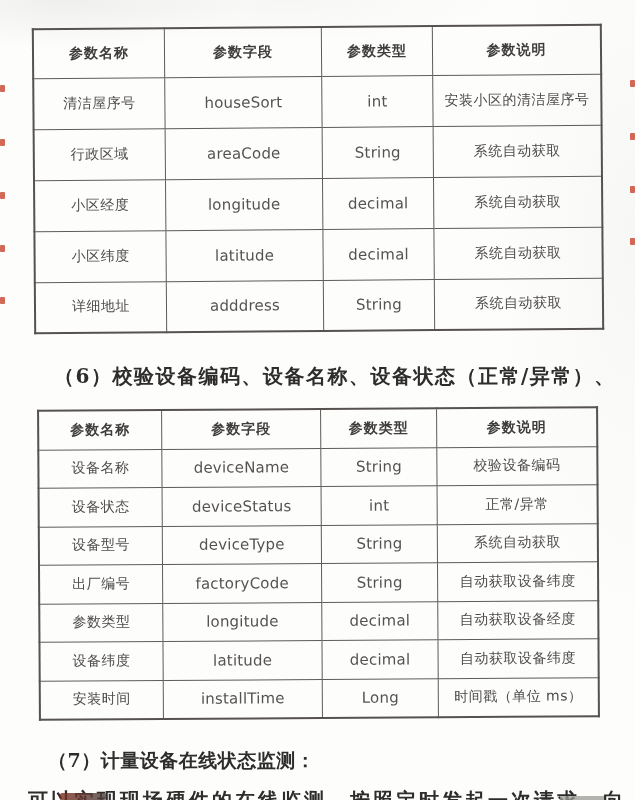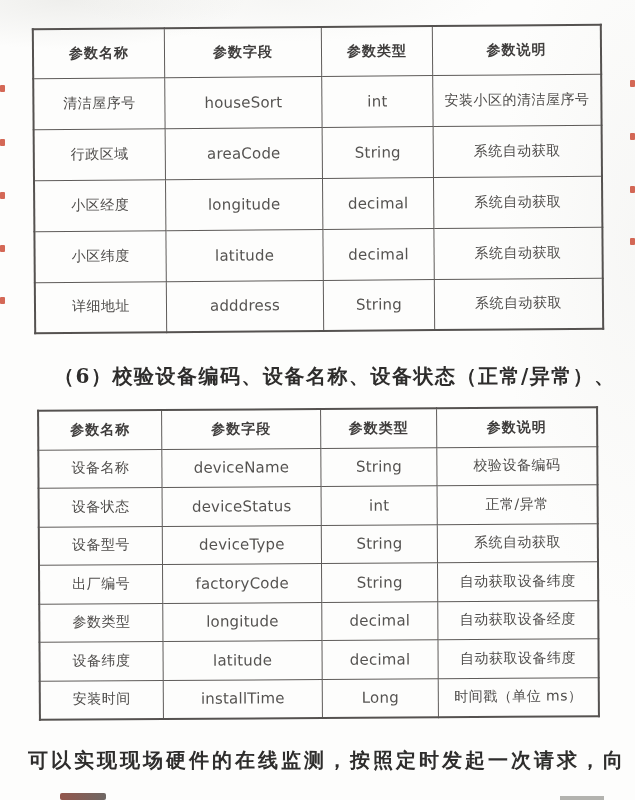--- a/index.html
+++ b/index.html
@@ -173,20 +173,21 @@
       <tr>
         <td>安装时间</td>
         <td class="en">installTime</td>
         <td class="en">Long</td>
         <td>时间戳（单位 ms）</td>
       </tr>
     </tbody>
   </table>
 
   <p class="para p7">
+    <span class="line line1">（7）计量设备在线状态监测：</span>
     <span class="line line2">可以实现现场硬件的在线监测，按照定时发起一次请求，向</span>
   </p>
 
   <span class="edge-mark eml eml1"></span>
   <span class="edge-mark eml eml2"></span>
   <span class="edge-mark eml eml3"></span>
   <span class="edge-mark eml eml4"></span>
   <span class="edge-mark eml eml5"></span>
   <span class="edge-mark emr emr1"></span>
   <span class="edge-mark emr emr2"></span>

